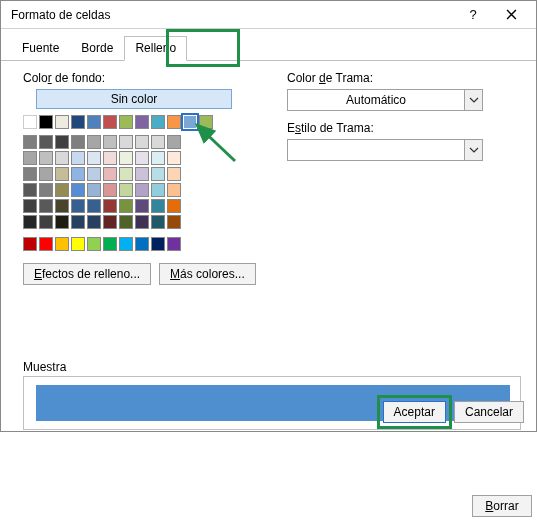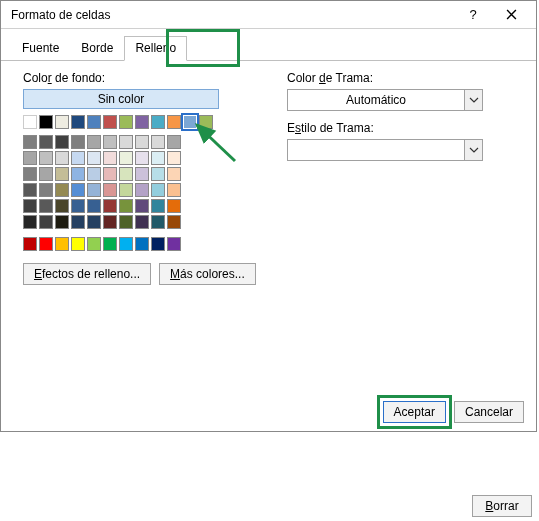--- a/index.html
+++ b/index.html
@@ -72,21 +72,21 @@
   .right { flex: 0 0 200px; }
   .label { margin-bottom: 4px; display: block; }
   .label u { text-decoration: underline; }
   .nocolor-btn {
     width: 196px;
     height: 20px;
     border: 1px solid #7aa7d7;
     background: #d6e7f7;
     text-align: center;
     line-height: 18px;
-    margin: 2px 0 6px 0;
+    margin: 2px 0 6px 13px;
   }
   .swatch-grid {
     display: grid;
     gap: 2px;
   }
   .swatch {
     width: 14px; height: 14px;
     border: 1px solid #888;
   }
   .swatch.nb { border: 1px solid #ccc; background: #fff; }
@@ -313,20 +313,26 @@
 
   <svg class="arrow-annot" width="50" height="48">
     <defs>
       <marker id="ah" markerWidth="8" markerHeight="8" refX="6" refY="3" orient="auto">
         <path d="M0,0 L7,3 L0,6 Z" fill="#1f8f49"></path>
       </marker>
     </defs>
     <line x1="42" y1="40" x2="4" y2="4" stroke="#1f8f49" stroke-width="3" marker-end="url(#ah)"></line>
   </svg>
 
+  <div class="sample-section">
+    <div class="sample-label">Muestra</div>
+    <div class="sample-frame">
+      <div class="sample-fill" id="sample-fill" style="background: rgb(79, 143, 207);"></div>
+    </div>
+  </div>
 
   <div class="push-btn clear-btn"><u>B</u>orrar</div>
 
   <div class="bottom-btns">
     <div class="push-btn accept-highlight" style="border-color:#2a6fc9">Aceptar</div>
     <div class="push-btn">Cancelar</div>
   </div>
 
 </div>
 

